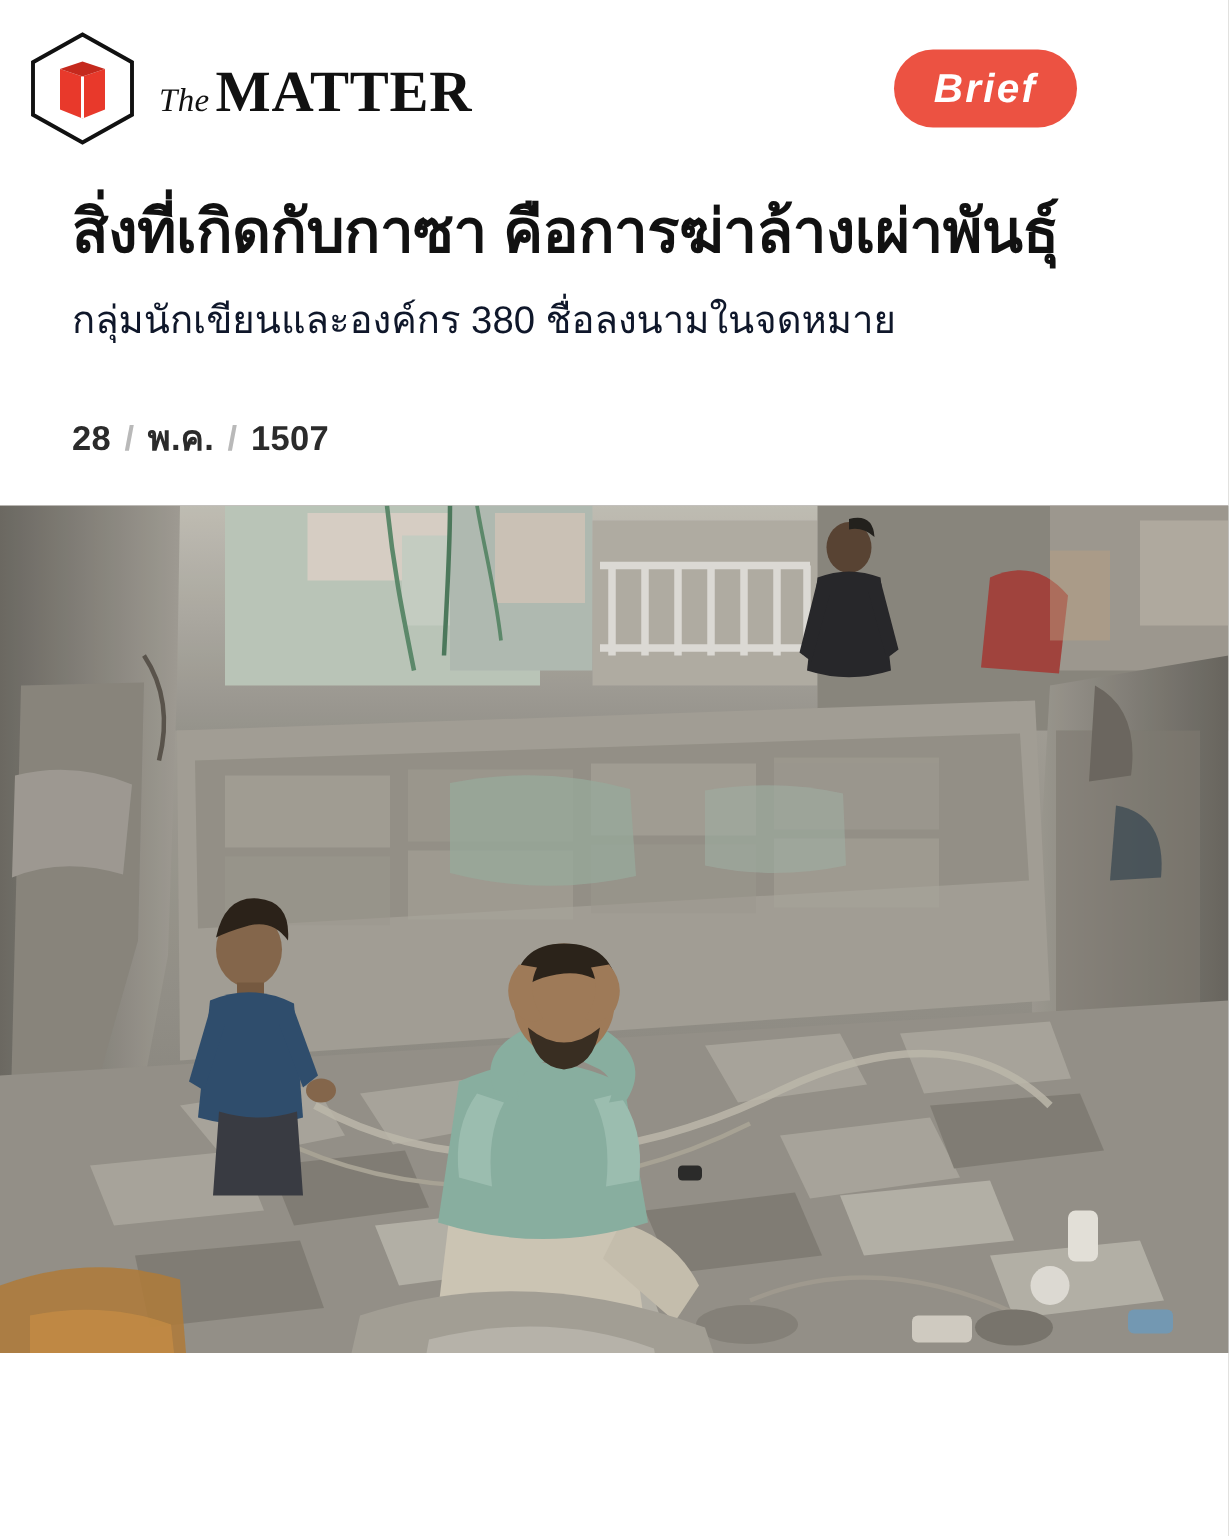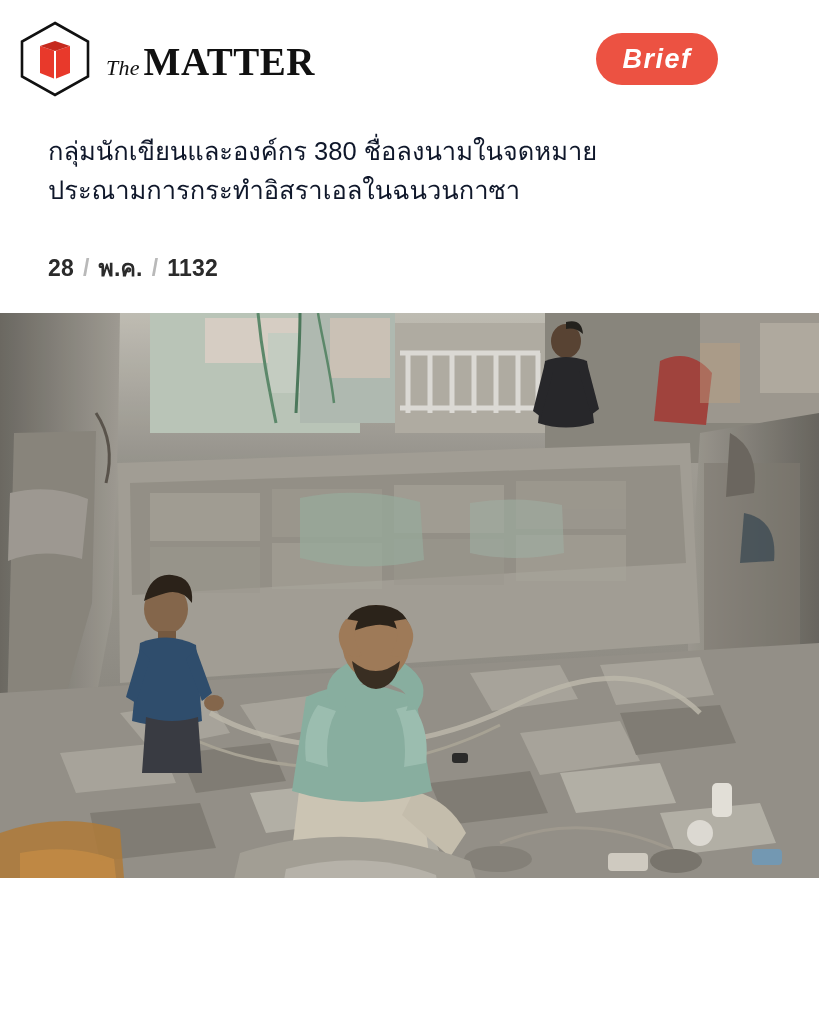--- a/index.html
+++ b/index.html
@@ -161,32 +161,32 @@
         <span class="brand-the">The</span>
         <span class="brand-matter">MATTER</span>
       </span>
     </div>
 
     <div class="brief-badge">Brief</div>
   </div>
 
   <div class="content">
 
+    <h1 class="headline">สิ่งที่เกิดกับกาซา คือการฆ่าล้างเผ่าพันธุ์</h1>
 
     <div class="subhead">
       <span class="line">กลุ่มนักเขียนและองค์กร 380 ชื่อลงนามในจดหมาย</span>
-      <span class="line">ประณามการกระทำอิสราเอลในฉนวนกาซา</span>
     </div>
 
     <div class="date-row">
       <span>28</span>
       <span class="date-sep">/</span>
       <span>พ.ค.</span>
       <span class="date-sep">/</span>
-      <span>1132</span>
+      <span>1507</span>
     </div>
   </div>
 
   <div class="photo">
     <svg viewBox="0 0 819 565" preserveAspectRatio="xMidYMid slice" aria-hidden="true">
       <defs>
         <linearGradient id="skyG" x1="0" y1="0" x2="0" y2="1">
           <stop offset="0%" stop-color="#c9c6bd"></stop>
           <stop offset="100%" stop-color="#9d9a93"></stop>
         </linearGradient>

